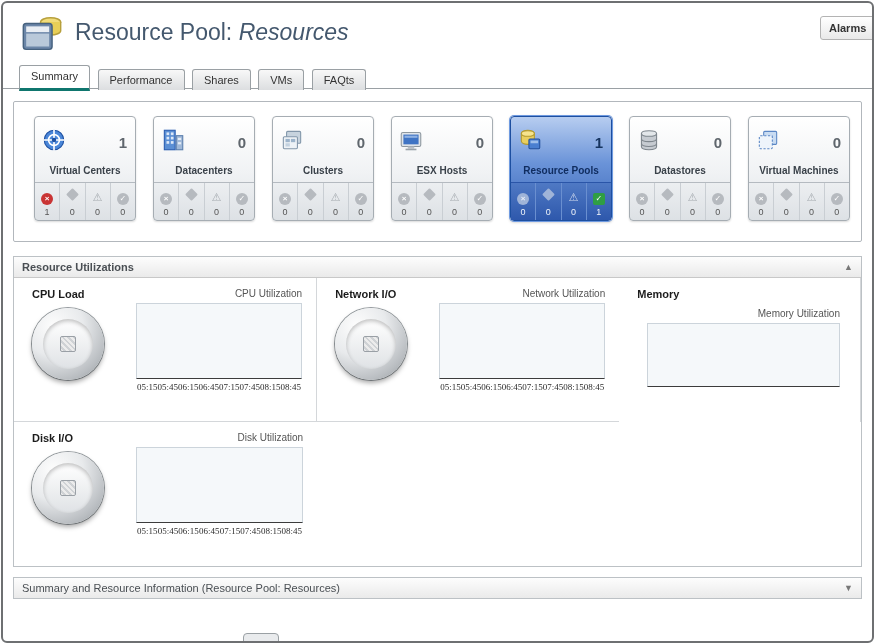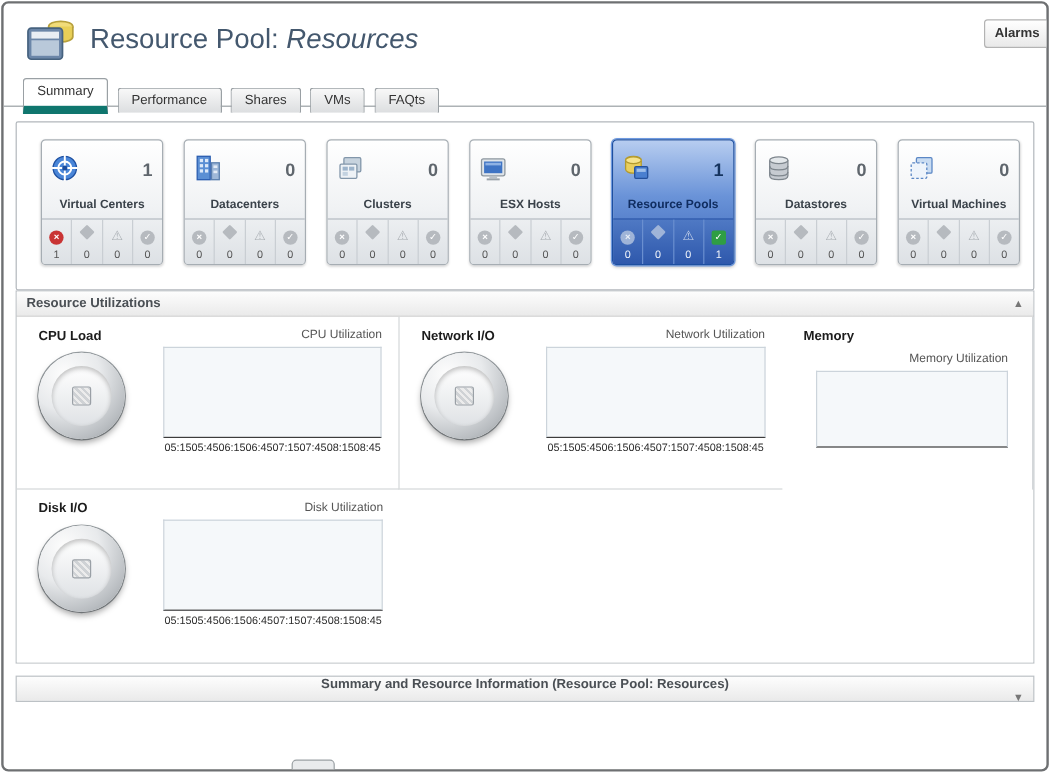--- a/index.html
+++ b/index.html
@@ -24,21 +24,21 @@
     background:linear-gradient(#ffffff,#e9e9e9);
     font-size:11px;font-weight:bold;color:#333;white-space:nowrap;overflow:hidden;
   }
   
   .tabbar{position:relative;padding-left:16px;border-bottom:1px solid #9aa0a4;height:23px;}
   .tab{
     display:inline-block;vertical-align:bottom;height:20px;line-height:20px;padding:0 11px;
     margin-right:3px;border:1px solid #9aa0a4;border-bottom:none;border-radius:3px 3px 0 0;
     background:linear-gradient(#f8f8f8,#dcdee0);font-size:11px;color:#333;cursor:default;
   }
-  .tab.active{background:#fff;height:22px;margin-bottom:-1px;border-bottom:7px solid #0f766e;}
+  .tab.active{background:#fff;height:22px;margin-bottom:-1px;border-bottom:3px solid #0f766e;}
   .content{padding:12px 10px 0 10px;}
   
   .tiles-box{
     border:1px solid #b2b7bc;border-radius:2px;background:#fff;
     padding:14px 0 20px 20px;display:flex;gap:17px;
   }
   .tile{
     width:100px;border:1px solid #a6adb3;border-radius:4px;
     background:linear-gradient(180deg,#ffffff 0%,#f0f2f4 55%,#dde1e5 100%);
     box-shadow:0 1px 2px rgba(0,0,0,.15);cursor:pointer;
@@ -66,21 +66,21 @@
   }
   .tile.selected .tcount{color:#16345f;}
   .tile.selected .tile-label{color:#102d60;}
   .tile.selected .tile-status{border-top-color:#2a55a8;background:linear-gradient(#4f79c4,#2e58ac);}
   .tile.selected .st{border-left-color:#6a8fd0;}
   .tile.selected .scount{color:#f0f4fa;}
   .tile.selected .sicon{background:#9fb4d8;color:#e9eff8;}
   .tile.selected .sicon.warn{background:none;color:#cdd8ec;}
   .tile.selected .sicon.normal.on{background:#2f9e44;color:#fff;}
   
-  .section{border:1px solid #bcc1c5;}
+  .section{margin-top:14px;border:1px solid #bcc1c5;}
   .section-header{
     display:flex;align-items:center;height:20px;padding:0 8px;
     background:linear-gradient(#fdfdfd,#eaeaea);border-bottom:1px solid #c8c8c8;
     font-size:11px;font-weight:bold;color:#4a4f54;
   }
   .section-header .arrow{margin-left:auto;font-size:9px;color:#777;cursor:pointer;}
   .quadgrid{display:grid;grid-template-columns:1fr 1fr 1fr;background:#fff;}
   .quad{
     position:relative;height:144px;box-sizing:border-box;display:flex;
     border-right:1px solid #d4d7da;border-bottom:1px solid #d4d7da;
@@ -101,29 +101,29 @@
     box-shadow:inset 0 2px 4px rgba(0,0,0,.25);
     display:flex;align-items:center;justify-content:center;
   }
   .gauge-center{
     width:14px;height:14px;border:1px solid #9aa0a6;border-radius:2px;
     background:repeating-linear-gradient(45deg,#ececec 0 2px,#cfd2d5 2px 4px);
   }
   .quad-chart{flex:1;padding-top:2px;min-width:0;}
   .chart-title{text-align:right;font-size:10px;color:#555;margin-bottom:4px;}
   .plot{height:74px;background:#f5f8fa;border:1px solid #ccd4db;border-bottom:1px solid #3c3c3c;}
-  .ticks{display:flex;justify-content:space-between;font-size:9px;color:#2c2c2c;padding:3px 1px 0;}
+  .ticks{display:flex;justify-content:space-between;font-size:9px;color:#2c2c2c;padding:3px 1px 0;font-family:Liberation Serif, serif;}
   .axis-label{text-align:center;font-size:10px;color:#333;margin-top:4px;}
   .quad.mem{display:block;}
   .quad.mem .mem-chart{margin:0 6px 0 10px;}
   .quad.mem .plot{height:62px;}
   .summary-bar{
     margin-top:10px;border:1px solid #bcc1c5;display:flex;align-items:center;
     height:20px;padding:0 8px;background:linear-gradient(#fdfdfd,#eaeaea);
-    font-size:11px;font-weight:bold;color:#4a4f54;flex-direction:column;
+    font-size:11px;font-weight:normal;color:#4a4f54;
   }
   .summary-bar .arrow{margin-left:auto;font-size:9px;color:#777;cursor:pointer;}
   .fragment{
     position:absolute;left:240px;bottom:-7px;width:34px;height:13px;
     border:1px solid #9aa0a4;border-radius:4px;background:#e9ebed;
   }
 </style>
 </head>
 <body>
 

